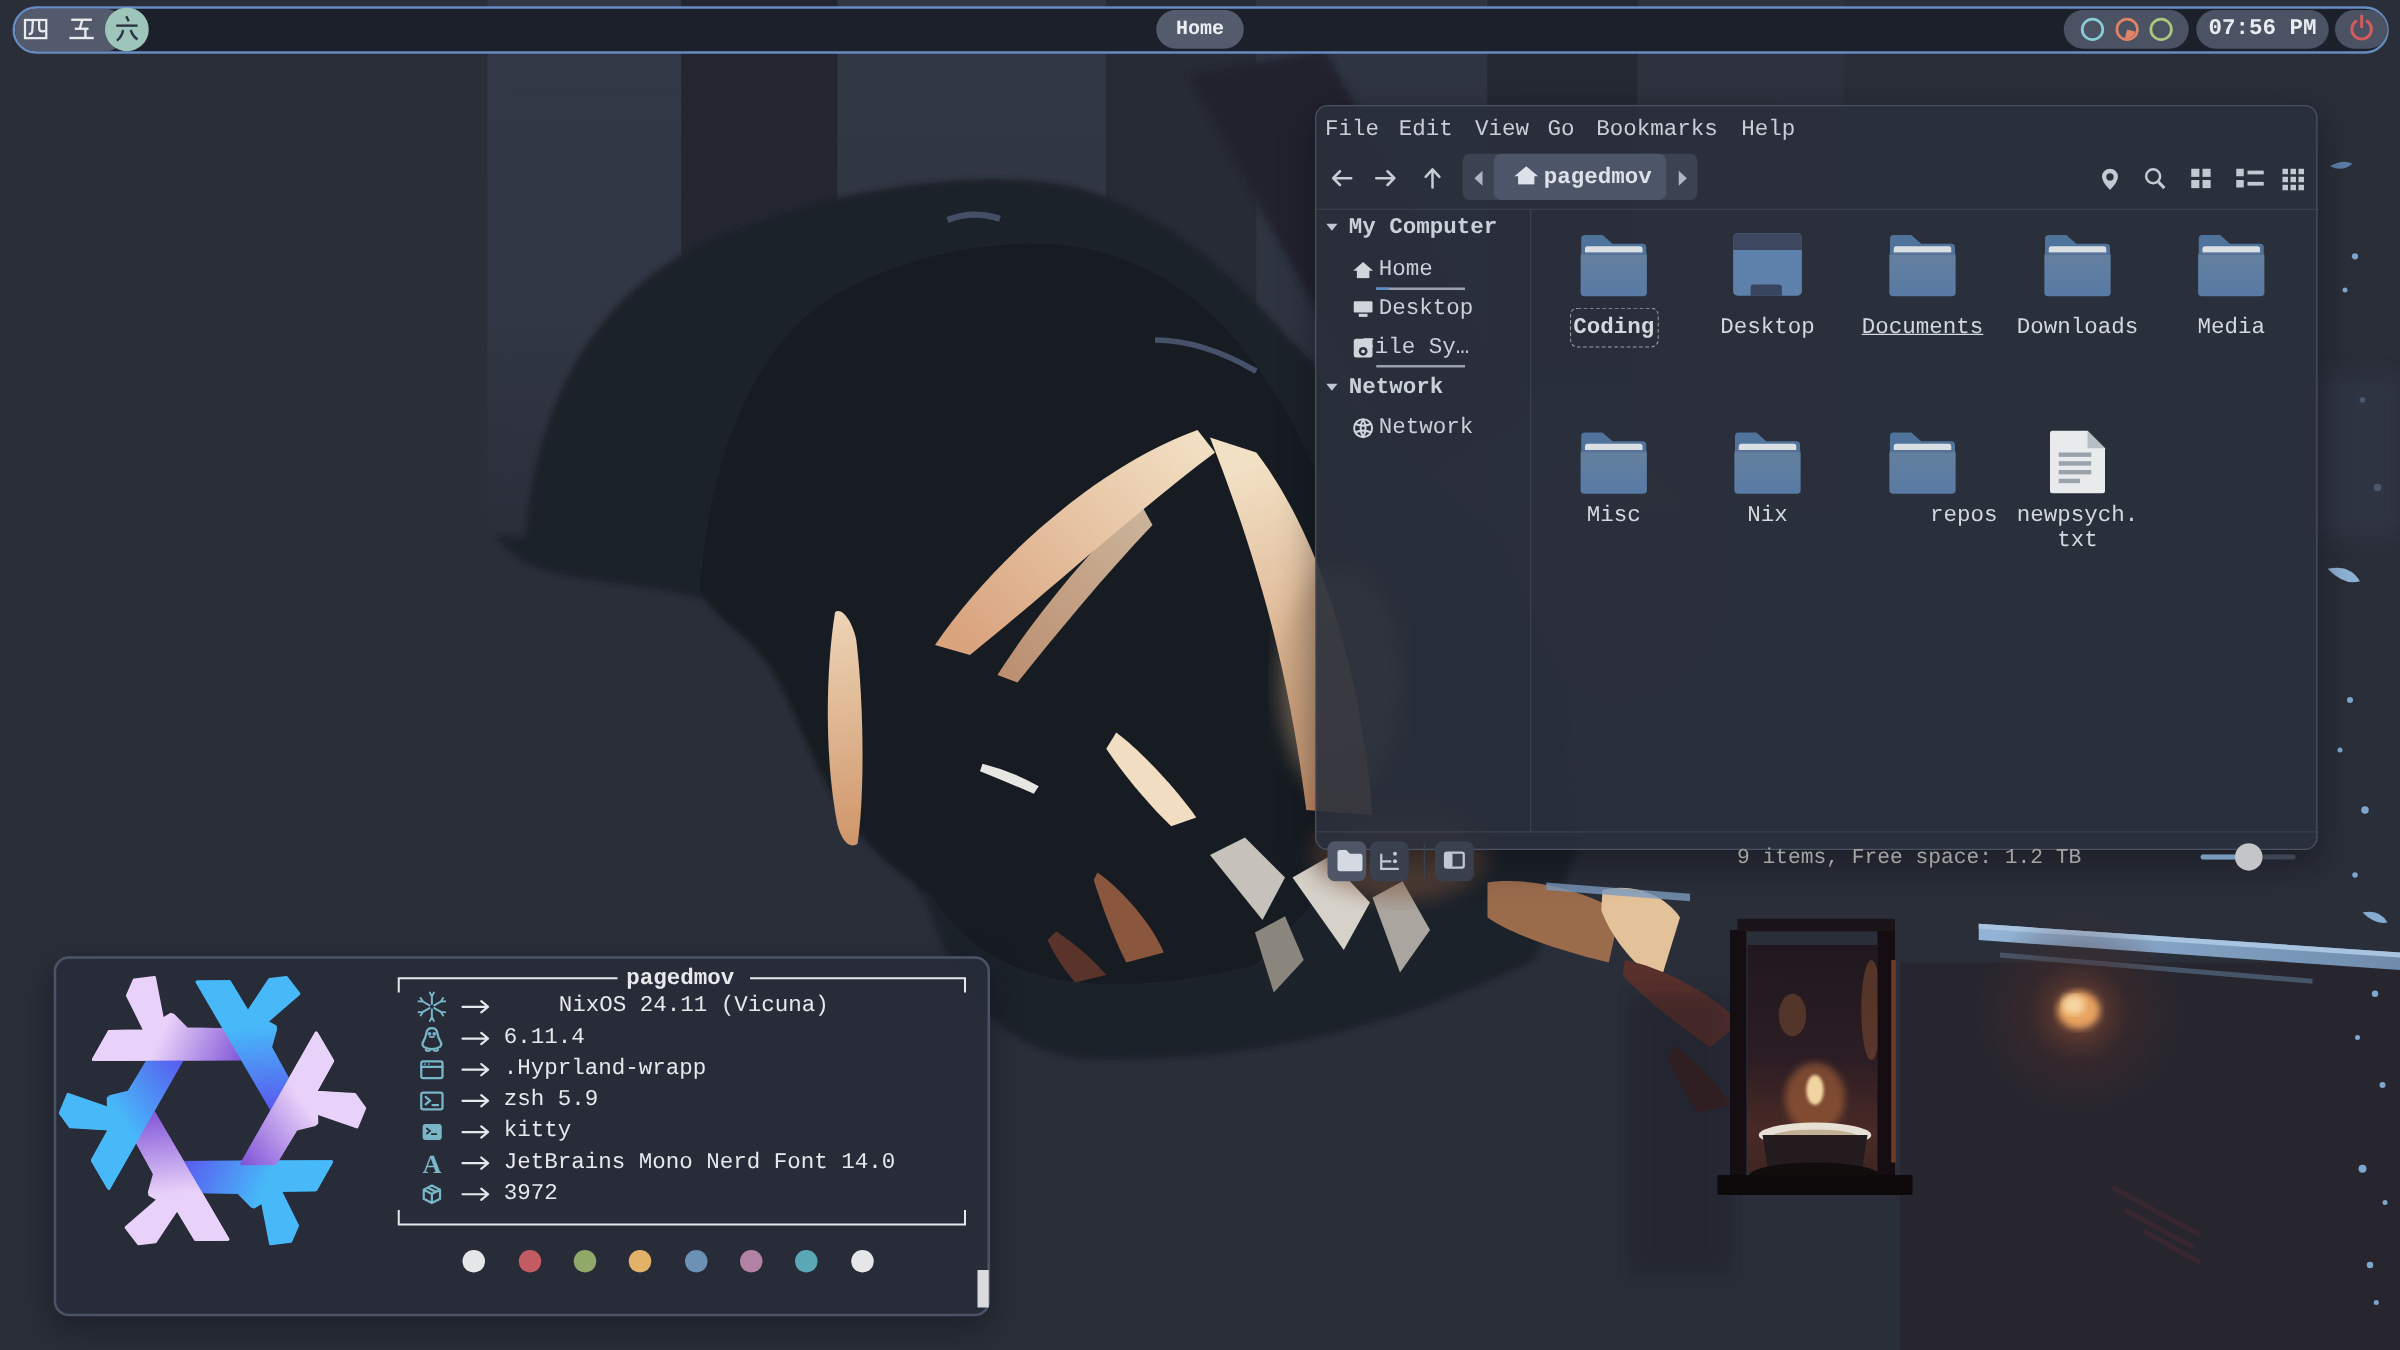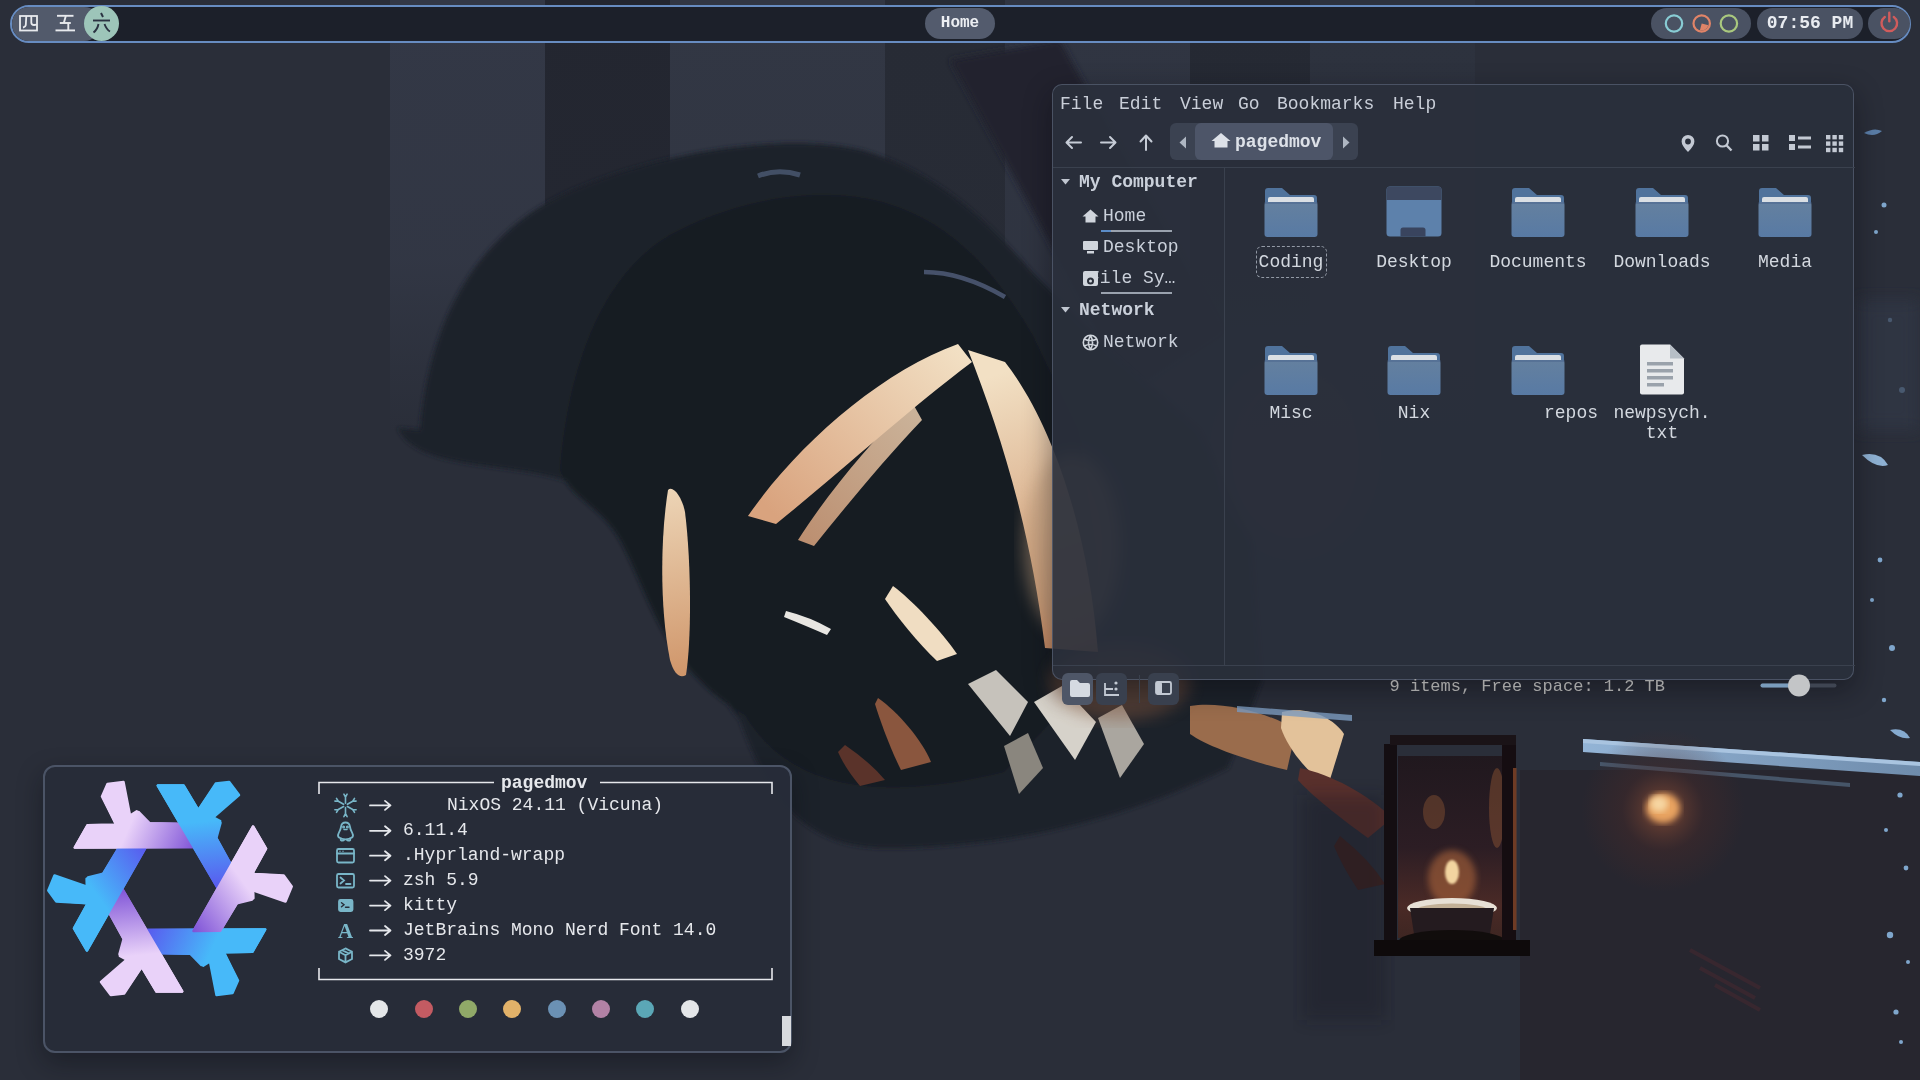--- a/index.html
+++ b/index.html
@@ -255,23 +255,23 @@
   <div class="sbt" style="left:26px;top:87px;font-weight:bold;">My Computer</div>
   <div class="sbt" style="left:50px;top:121px;">Home</div>
   <div class="sbt" style="left:50px;top:152px;">Desktop</div>
   <div class="sbt" style="left:36px;top:183px;text-align:right;">File Sy…</div>
   <div class="sbt" style="left:26px;top:215px;font-weight:bold;">Network</div>
   <div class="sbt" style="left:50px;top:247px;">Network</div>
   <div class="abs" style="left:48px;top:145px;width:71px;height:2px;background:#9aa2ae;"></div>
   <div class="abs" style="left:48px;top:145px;width:10px;height:2px;background:#5b8cc8;"></div>
   <div class="abs" style="left:48px;top:207px;width:71px;height:2px;background:#9aa2ae;"></div>
 
-  <div class="lbl" style="left:178px;top:167px;width:120px;">Coding</div>
+  <div class="lbl" style="left:178px;top:167px;width:120px;font-weight:bold;">Coding</div>
   <div class="lbl" style="left:301px;top:167px;width:120px;">Desktop</div>
-  <div class="lbl" style="left:425px;top:167px;width:120px;">Documents</div>
+  <div class="lbl" style="left:425px;top:167px;width:120px;text-decoration:underline;">Documents</div>
   <div class="lbl" style="left:549px;top:167px;width:120px;">Downloads</div>
   <div class="lbl" style="left:672px;top:167px;width:120px;">Media</div>
   <div class="lbl" style="left:178px;top:318px;width:120px;">Misc</div>
   <div class="lbl" style="left:301px;top:318px;width:120px;">Nix</div>
   <div class="lbl" style="left:425px;top:318px;width:120px;text-align:right;">repos</div>
   <div class="lbl" style="left:549px;top:318px;width:120px;">newpsych.<br>txt</div>
   <div class="abs" style="left:203px;top:161px;width:71px;height:32px;border:1px dashed #939aa6;border-radius:6px;"></div>
 
   <div class="sep" style="left:0;top:580px;width:802px;height:1px;"></div>
   <div class="abs" style="left:9px;top:588px;width:31px;height:32px;background:#4e5667;border-radius:6px;"></div>

